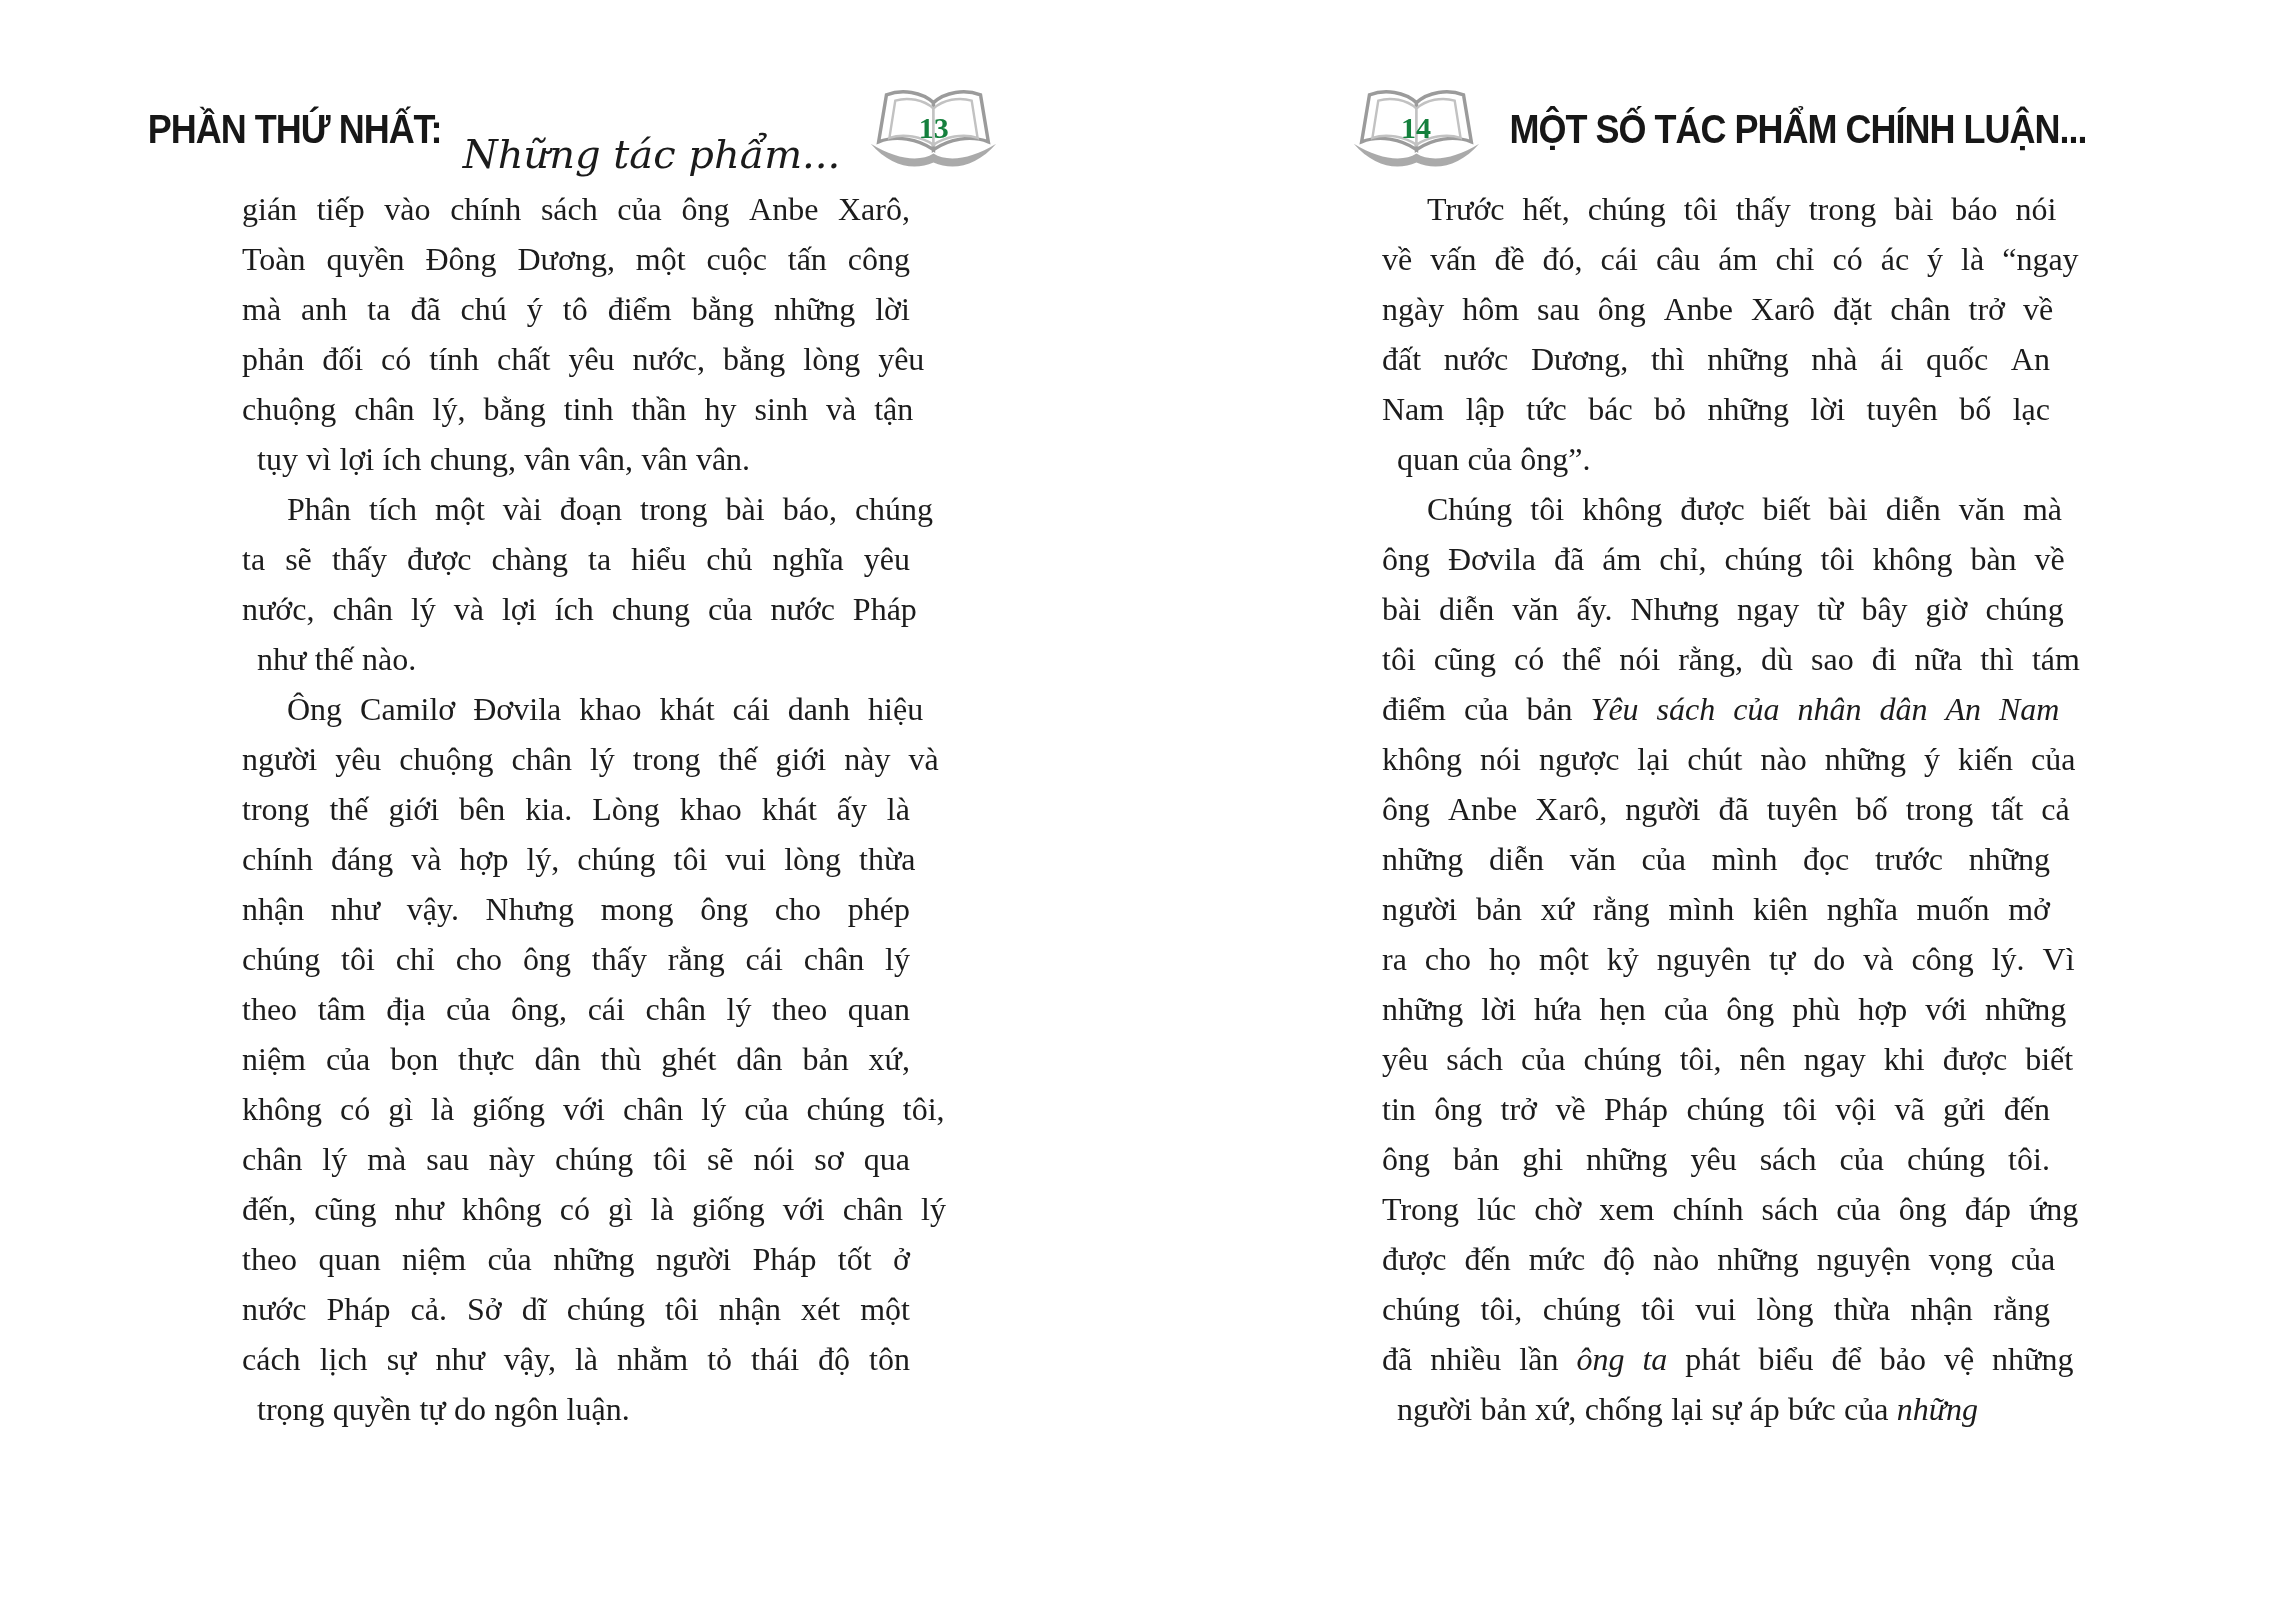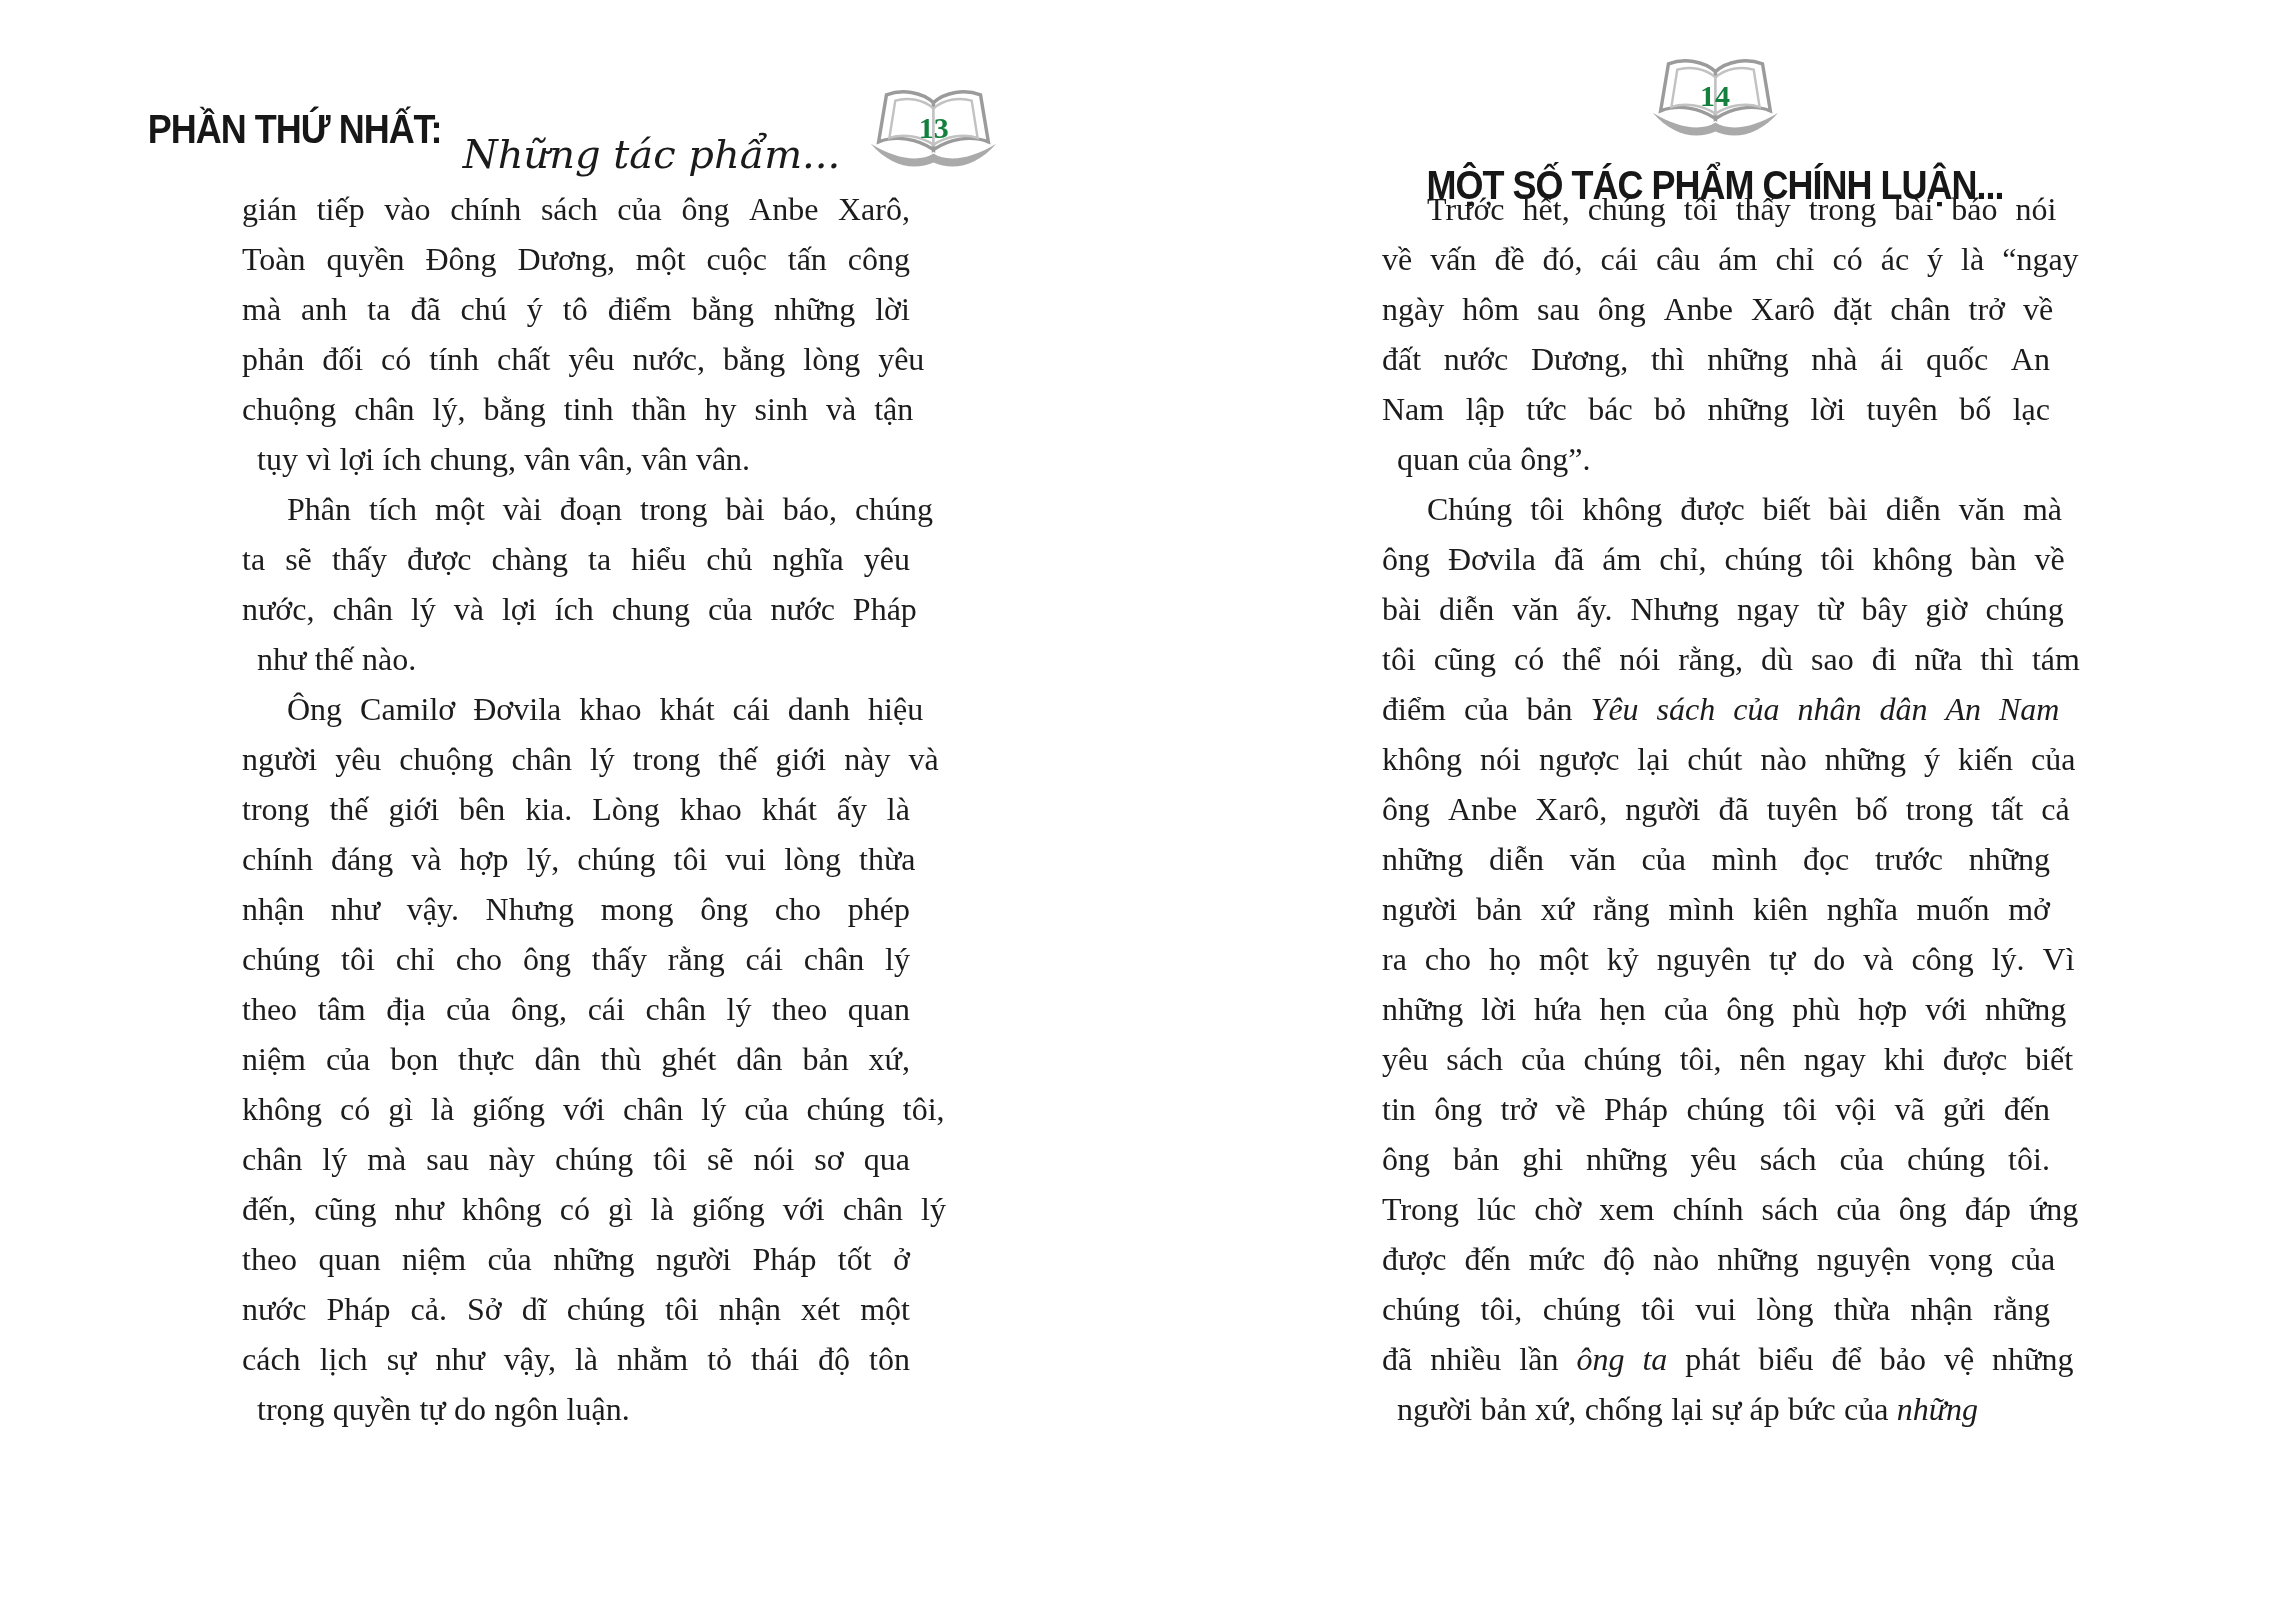--- a/index.html
+++ b/index.html
@@ -18,21 +18,21 @@
     top: 85px;
     width: 676px;
     height: 90px;
     display: flex;
     align-items: center;
     justify-content: center;
     gap: 21px;
     white-space: nowrap;
   }
   #left-header  { left: 239px; }
-  #right-header { left: 1377px; flex-direction: column; }
+  #right-header { left: 1377px; }
 
   .header-title-bold {
     font-family: "Liberation Sans", sans-serif;
     font-weight: 700;
     font-size: 36px;
     letter-spacing: -1px;
     color: #171717;
     transform: scaleY(1.12);
   }
   .header-title-script {

